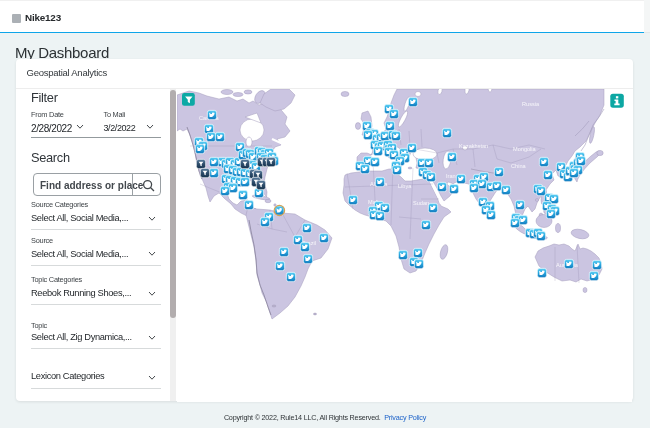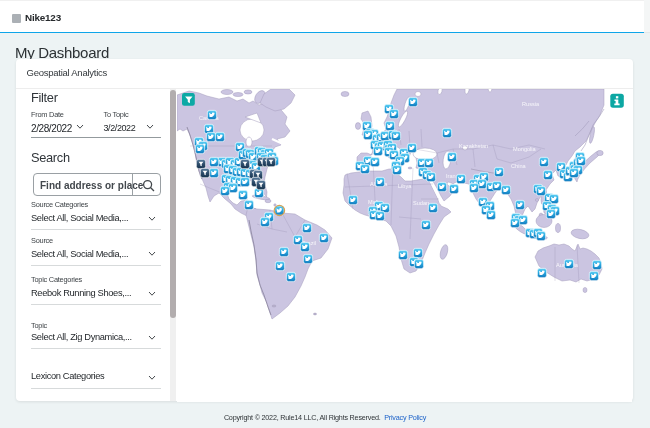--- a/index.html
+++ b/index.html
@@ -36,21 +36,21 @@
 <div id="hdr">
   <div id="burger"></div>
   <div id="brand">Nike123</div>
 </div>
 <div id="crumb">My Dashboard</div>
 <div id="card">
   <div id="ttl">Geospatial Analytics</div>
   <div id="cbody">
     <div class="hd" style="top:0.5px;">Filter</div>
     <div class="lbl" style="top:20.5px;">From Date</div>
-    <div class="lbl" style="left:88px; top:20.5px;">To Topic</div>
+    <div class="lbl" style="left:88px; top:20.5px;">To Mali</div>
     <div class="val" style="top:33.5px; font-size:10px; letter-spacing:-0.4px;">2/28/2022</div>
     <div class="chv" style="left:60px; top:35px;">
         <svg width="8" height="5.5" viewBox="0 0 8 5.5" fill="none" stroke="#44494d" stroke-width="1">
           <path d="M1,1 L4,4.2 L7,1"></path>
         </svg>
       </div>
     <div class="val" style="left:88px; top:33.5px; font-size:9px; letter-spacing:-0.4px;">3/2/2022</div>
     <div class="chv" style="left:130px; top:35px;">
         <svg width="8" height="5.5" viewBox="0 0 8 5.5" fill="none" stroke="#44494d" stroke-width="1">
           <path d="M1,1 L4,4.2 L7,1"></path>

